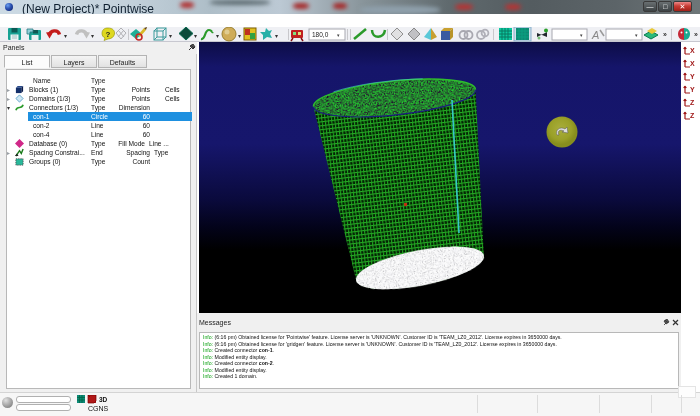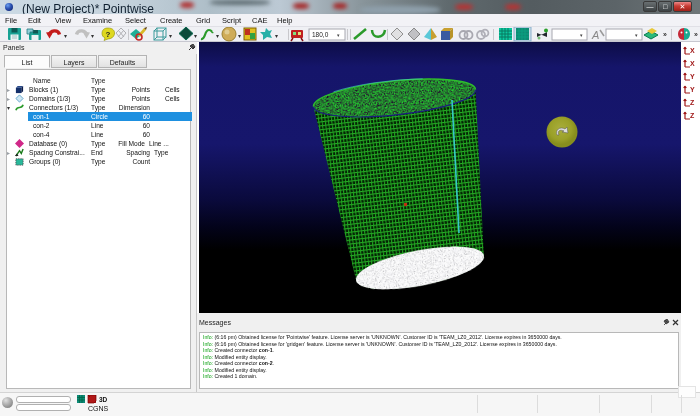--- a/index.html
+++ b/index.html
@@ -85,32 +85,20 @@
         <span>—</span>
       </div>
     <div class="winbtn" id="btn-max">
         <span>□</span>
       </div>
     <div class="winbtn" id="btn-close">
         <span>✕</span>
       </div>
   </div>
 
-  <div id="menubar" class="abs">
-    <span style="left:5px">File</span>
-    <span style="left:28px">Edit</span>
-    <span style="left:55px">View</span>
-    <span style="left:83px">Examine</span>
-    <span style="left:125px">Select</span>
-    <span style="left:160px">Create</span>
-    <span style="left:196px">Grid</span>
-    <span style="left:222px">Script</span>
-    <span style="left:252px">CAE</span>
-    <span style="left:277px">Help</span>
-  </div>
 
   <div id="toolbar" class="abs">
     <svg width="700" height="15" style="position:absolute;left:0;top:0">
 
       <g transform="translate(8,1)">
         <rect x="0" y="0" width="13" height="12" rx="1" fill="#17a294"></rect>
         <rect x="3.5" y="0" width="6" height="4.5" fill="#0c5a54"></rect>
         <rect x="2.5" y="6.5" width="8" height="5.5" fill="#e8f4f4"></rect>
         <path d="M4,8 H9 M4,10 H9" stroke="#8aa" stroke-width="0.7"></path>
       </g>

